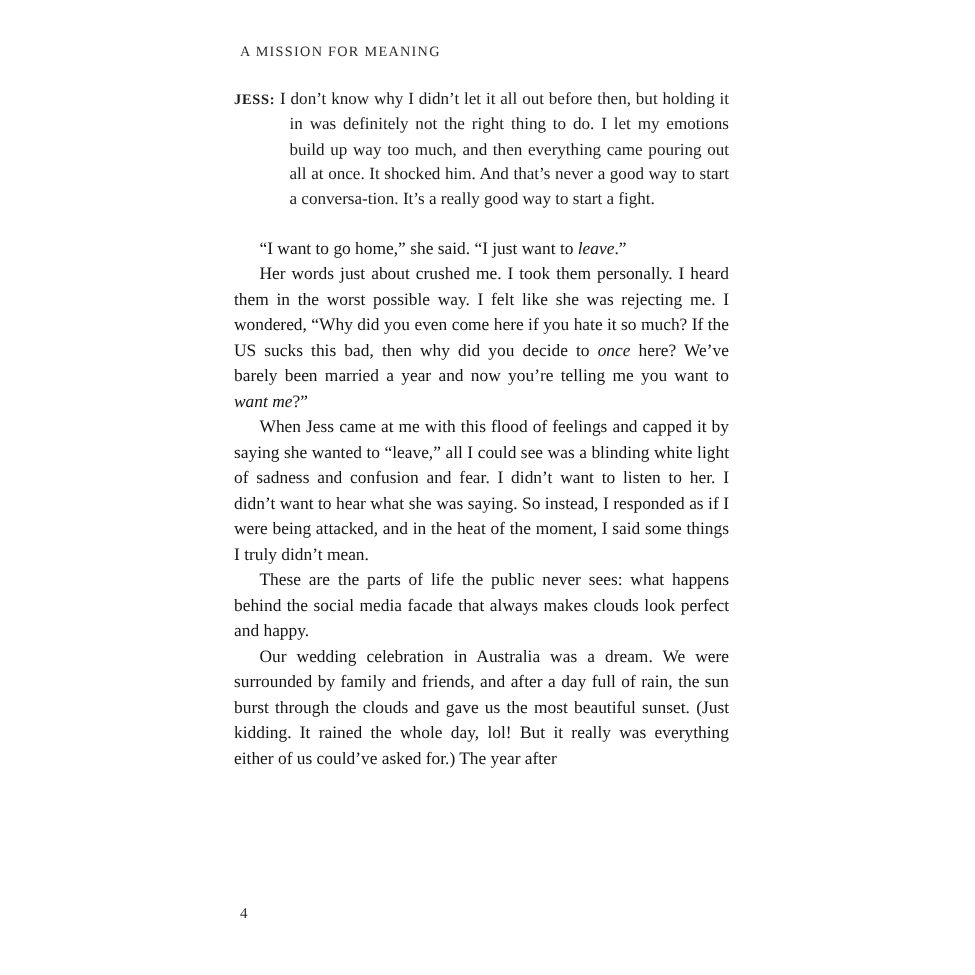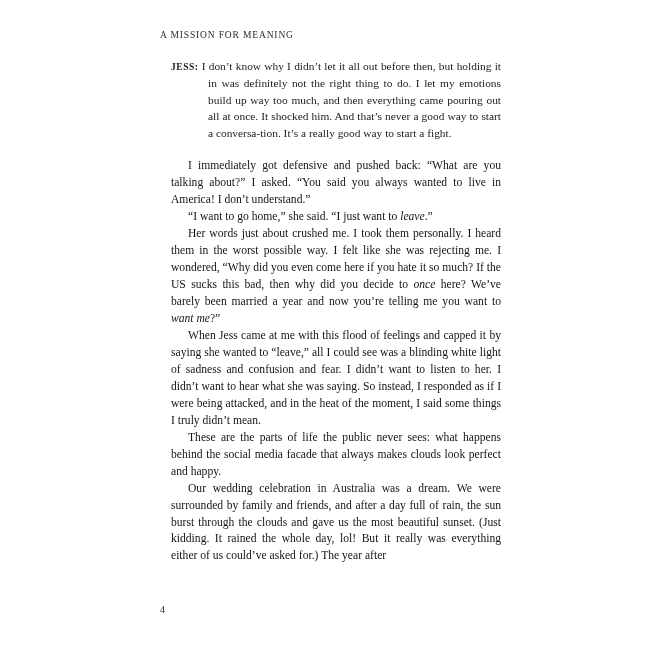--- a/index.html
+++ b/index.html
@@ -27,21 +27,21 @@
     top: 30px;
     font-size: 9.5px;
     letter-spacing: 0.09em;
     color: #2b2b2b;
     font-variant: normal;
     text-transform: uppercase;
     font-family: "Liberation Serif", serif;
   }
   .text-block {
     position: absolute;
-    left: 171px;
+    left: 156px;
     top: 58px;
     width: 330px;
   }
   .quote-block {
     font-size: 11.4px;
     line-height: 1.47;
     text-align: justify;
     text-justify: inter-word;
     margin: 0 0 16px 0;
     padding-left: 37px;
@@ -79,21 +79,20 @@
 <body>
 
 <div class="page">
 
   <div class="running-head">A MISSION FOR MEANING</div>
 
   <div class="text-block">
 
     <p class="quote-block"><span class="speaker">JESS:</span><span> I don’t know why I didn’t let it all out before then, but holding it in was definitely not the right thing to do. I let my emotions build up way too much, and then everything came pouring out all at once. It shocked him. And that’s never a good way to start a conversa-tion. It’s a really good way to start a fight.</span></p>
 
-    <p class="body-para first">I immediately got defensive and pushed back: “What are you talking about?” I asked. “You said you always wanted to live in America! I don’t understand.”</p>
     <p class="body-para">“I want to go home,” she said. “I just want to <em>leave</em>.”</p>
     <p class="body-para">Her words just about crushed me. I took them personally. I heard them in the worst possible way. I felt like she was rejecting me. I wondered, “Why did you even come here if you hate it so much? If the US sucks this bad, then why did you decide to <em>once</em> here? We’ve barely been married a year and now you’re telling me you want to <em>want me</em>?”</p>
     <p class="body-para">When Jess came at me with this flood of feelings and capped it by saying she wanted to “leave,” all I could see was a blinding white light of sadness and confusion and fear. I didn’t want to listen to her. I didn’t want to hear what she was saying. So instead, I responded as if I were being attacked, and in the heat of the moment, I said some things I truly didn’t mean.</p>
     <p class="body-para">These are the parts of life the public never sees: what happens behind the social media facade that always makes clouds look perfect and happy.</p>
     <p class="body-para">Our wedding celebration in Australia was a dream. We were surrounded by family and friends, and after a day full of rain, the sun burst through the clouds and gave us the most beautiful sunset. (Just kidding. It rained the whole day, lol! But it really was everything either of us could’ve asked for.) The year after</p>
 
   </div>
 
   <div class="folio">4</div>
 

